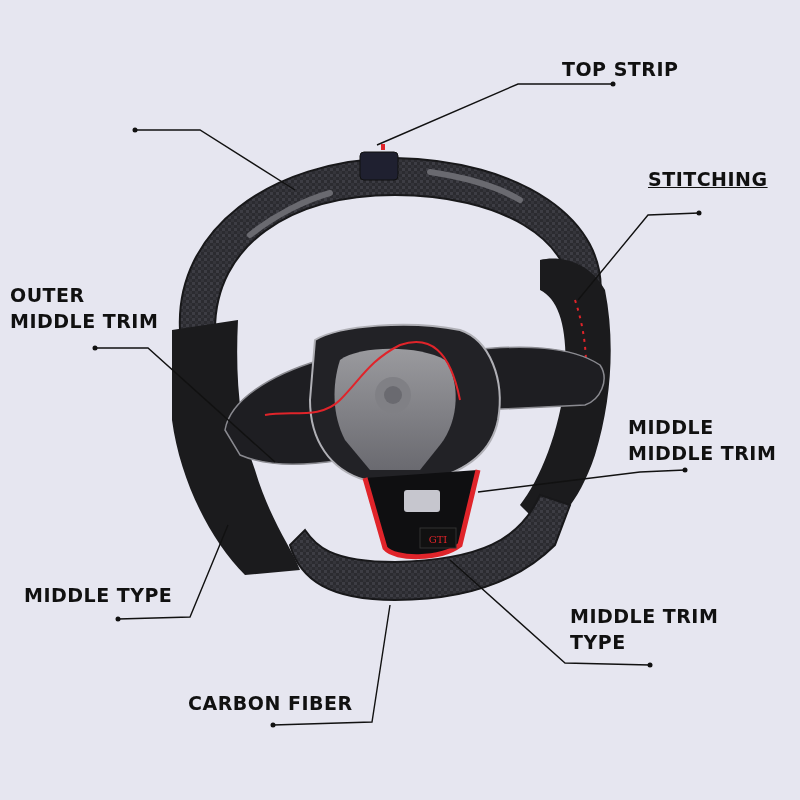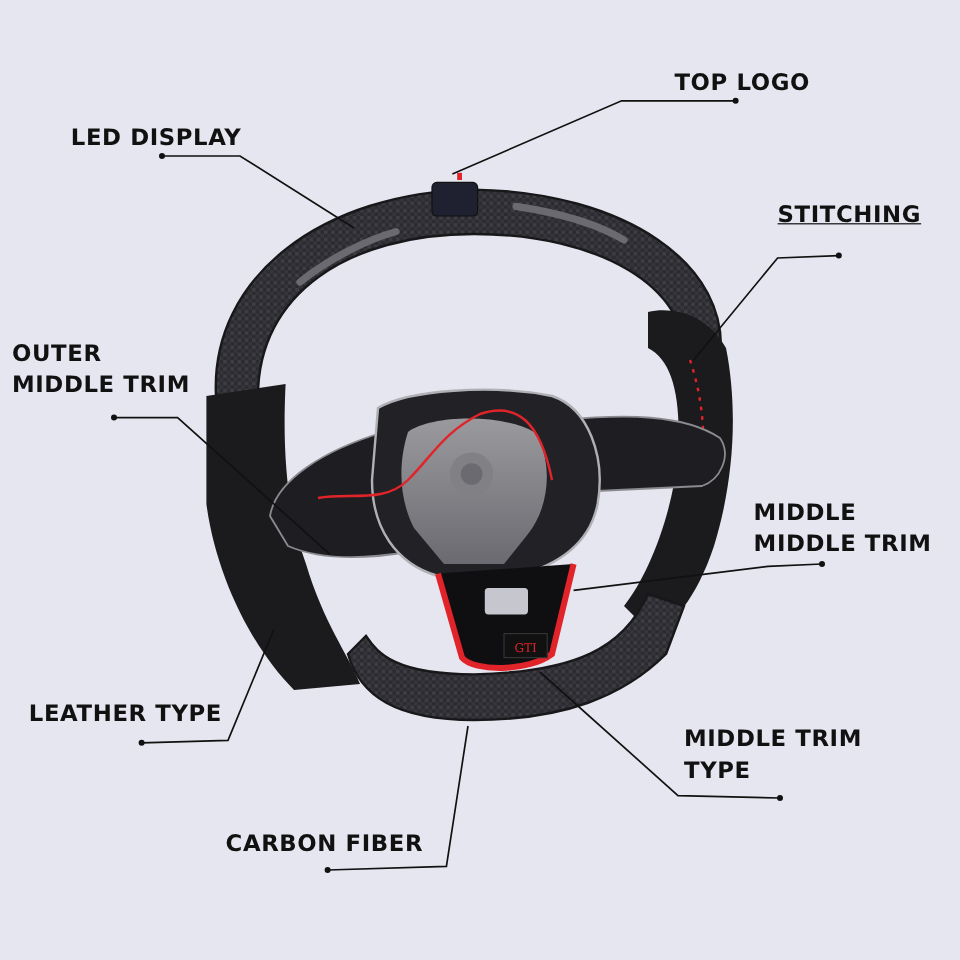--- a/index.html
+++ b/index.html
@@ -95,35 +95,34 @@
       <circle cx="135" cy="130" r="2.5"></circle>
       <circle cx="699" cy="213" r="2.5"></circle>
       <circle cx="95" cy="348" r="2.5"></circle>
       <circle cx="685" cy="470" r="2.5"></circle>
       <circle cx="118" cy="619" r="2.5"></circle>
       <circle cx="650" cy="665" r="2.5"></circle>
       <circle cx="273" cy="725" r="2.5"></circle>
     </g>
   </svg>
 
-  <div class="label" style="left:562px; top:56px;">TOP LOGO</div>
-  <div class="label" style="left:59px; top:102px;">LED DISPLAY</div>
+  <div class="label" style="left:562px; top:56px;">TOP STRIP</div>
   <div class="label" style="left:648px; top:166px;text-decoration:underline;">STITCHING</div>
 
   <div class="label center" style="left:10px; top:282px; width:150px;">
     <div>OUTER</div>
     <div>MIDDLE TRIM</div>
   </div>
 
   <div class="label center" style="left:628px; top:414px; width:170px;">
     <div>MIDDLE</div>
     <div>MIDDLE TRIM</div>
   </div>
 
-  <div class="label" style="left:24px; top:582px;">LEATHER TYPE</div>
+  <div class="label" style="left:24px; top:582px;">MIDDLE TYPE</div>
 
   <div class="label center" style="left:570px; top:603px; width:170px;">
     <div>MIDDLE TRIM</div>
     <div>TYPE</div>
   </div>
 
   <div class="label" style="left:176px; top:690px;margin-left:12px;">CARBON FIBER</div>
 </div>
 
 </body></html>

